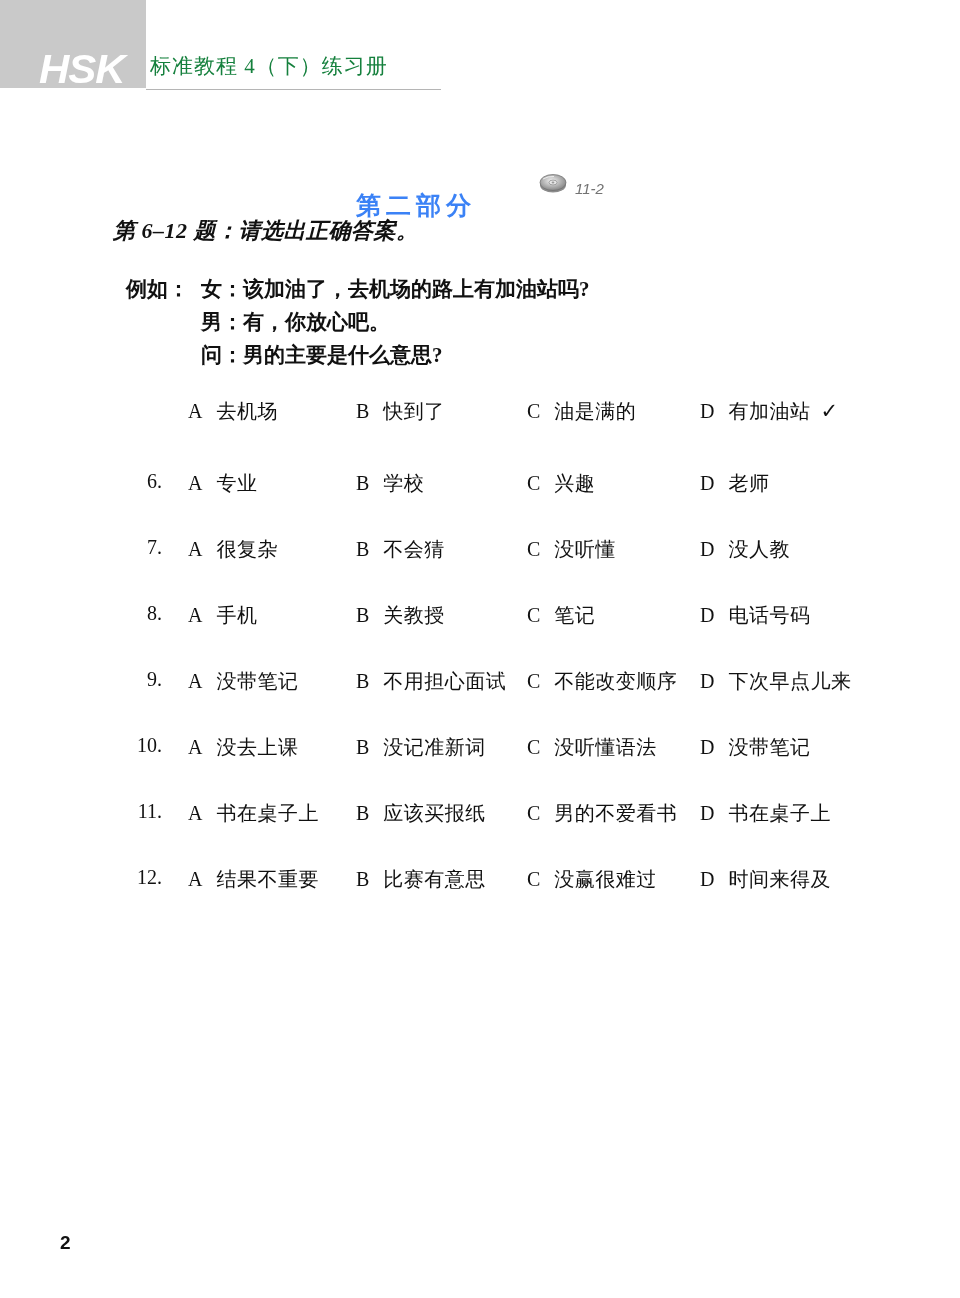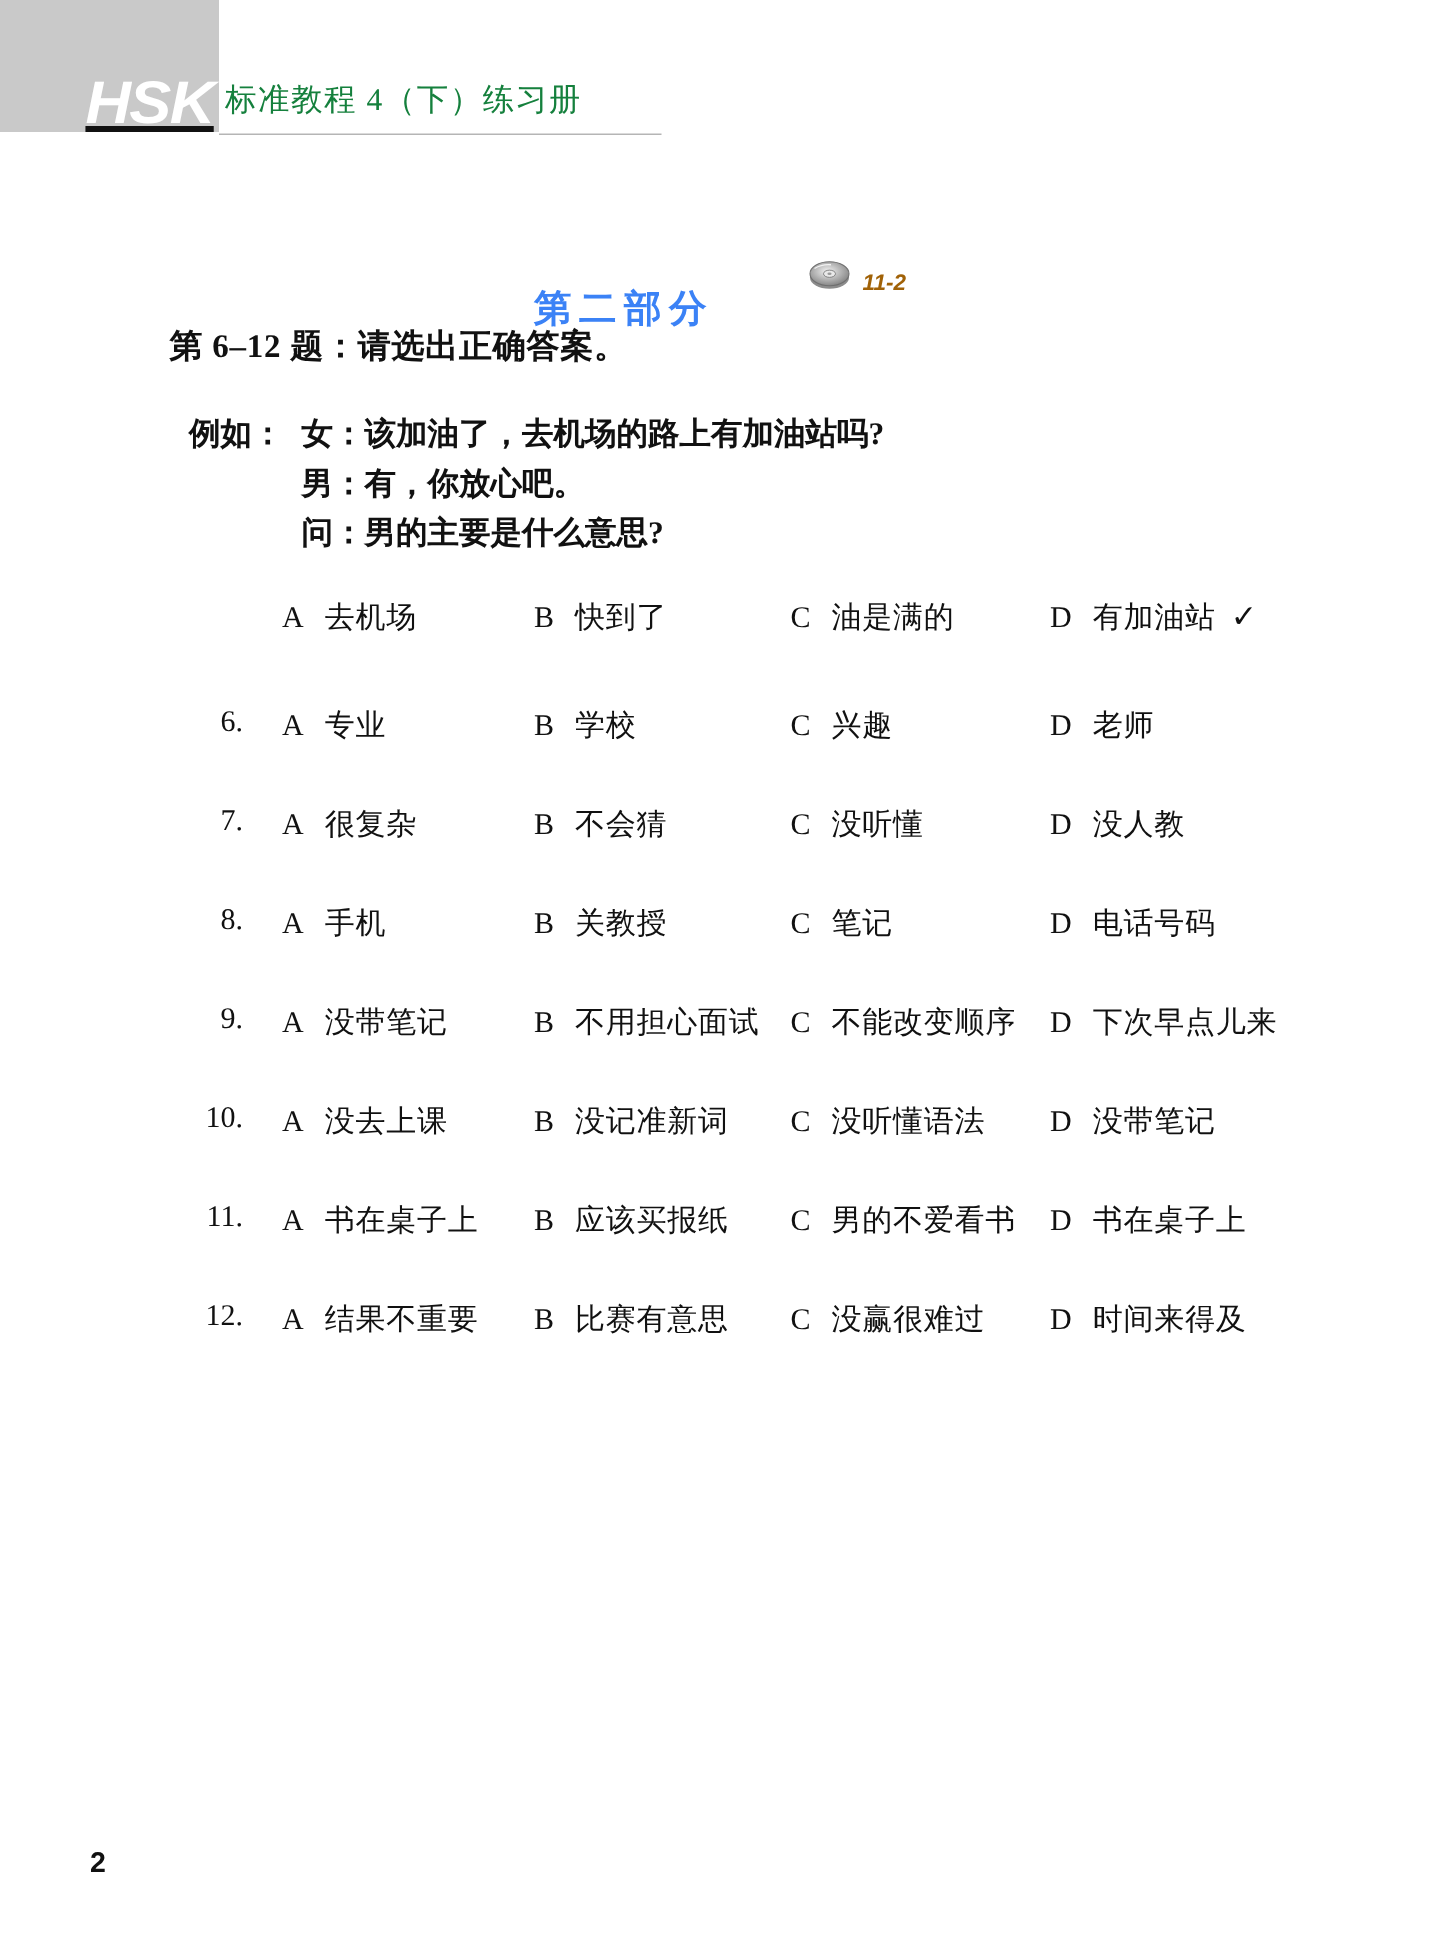--- a/index.html
+++ b/index.html
@@ -30,23 +30,22 @@
   }
   .header-hsk {
     position: absolute;
     left: 0;
     top: 0;
     width: 146px;
     height: 88px;
     display: flex;
     align-items: flex-end;
     justify-content: flex-end;
-    padding-right: 6px;
+    padding-right: 24px;
     box-sizing: border-box;
-    text-decoration: underline;
   }
   .header-hsk span {
     font-family: "Liberation Sans", "DejaVu Sans", sans-serif;
     font-weight: bold;
     font-style: italic;
     font-size: 40px;
     letter-spacing: -1px;
     color: #ffffff;
     line-height: 0.95;
     transform: scaleX(1.05);
@@ -93,35 +92,36 @@
   }
   .cd-icon {
     width: 30px;
     height: 22px;
     position: relative;
   }
   .audio-num {
     margin-left: 7px;
     font-family: "Liberation Sans", "DejaVu Sans", sans-serif;
     font-size: 15px;
-    font-weight: bold;
+    font-weight: normal;
     font-style: italic;
-    color: #a16207;
+    color: #737373;
     margin-top: 12px;
   }
 
   
   .instruction {
     position: absolute;
     left: 113px;
     top: 216px;
     font-size: 22px;
     font-weight: bold;
     letter-spacing: 0.5px;
     white-space: nowrap;
+    font-style: italic;
   }
 
   
   .example {
     position: absolute;
     left: 126px;
     top: 275px;
     font-size: 21px;
     font-weight: bold;
   }

